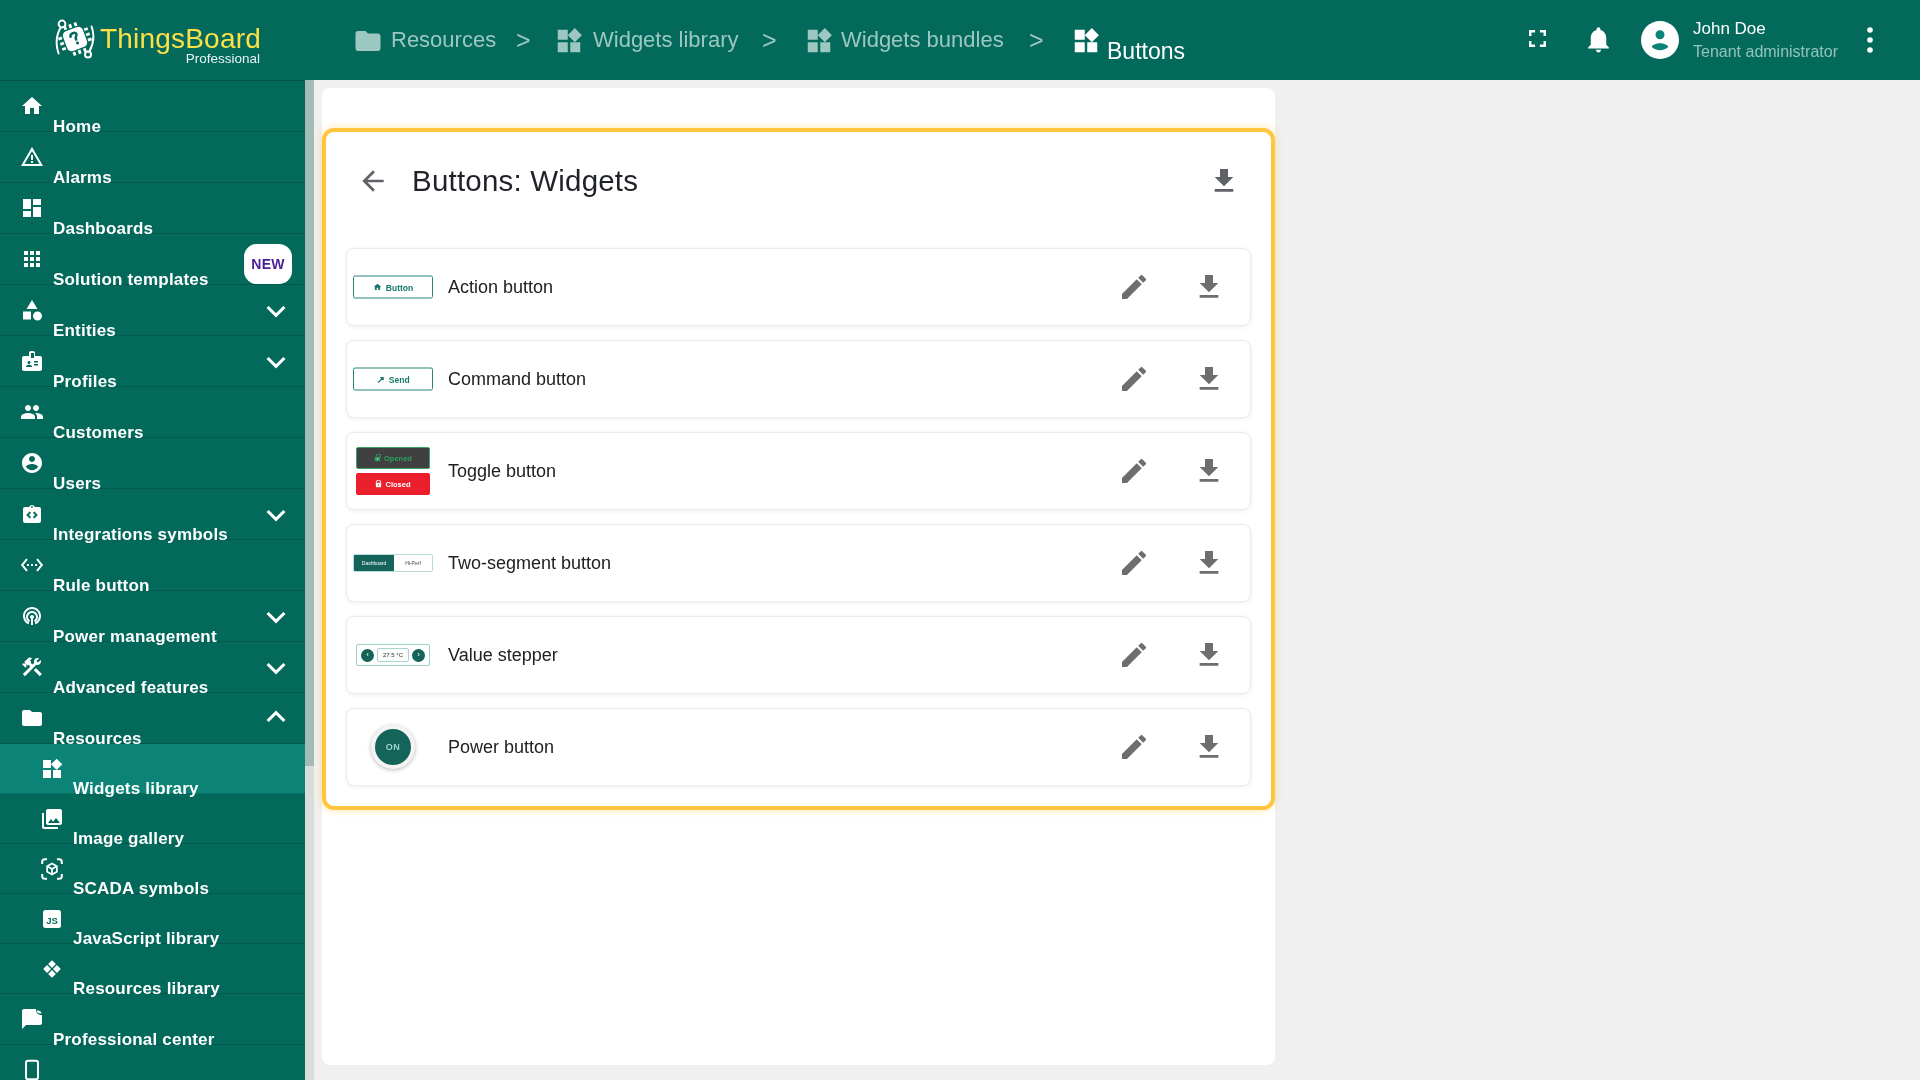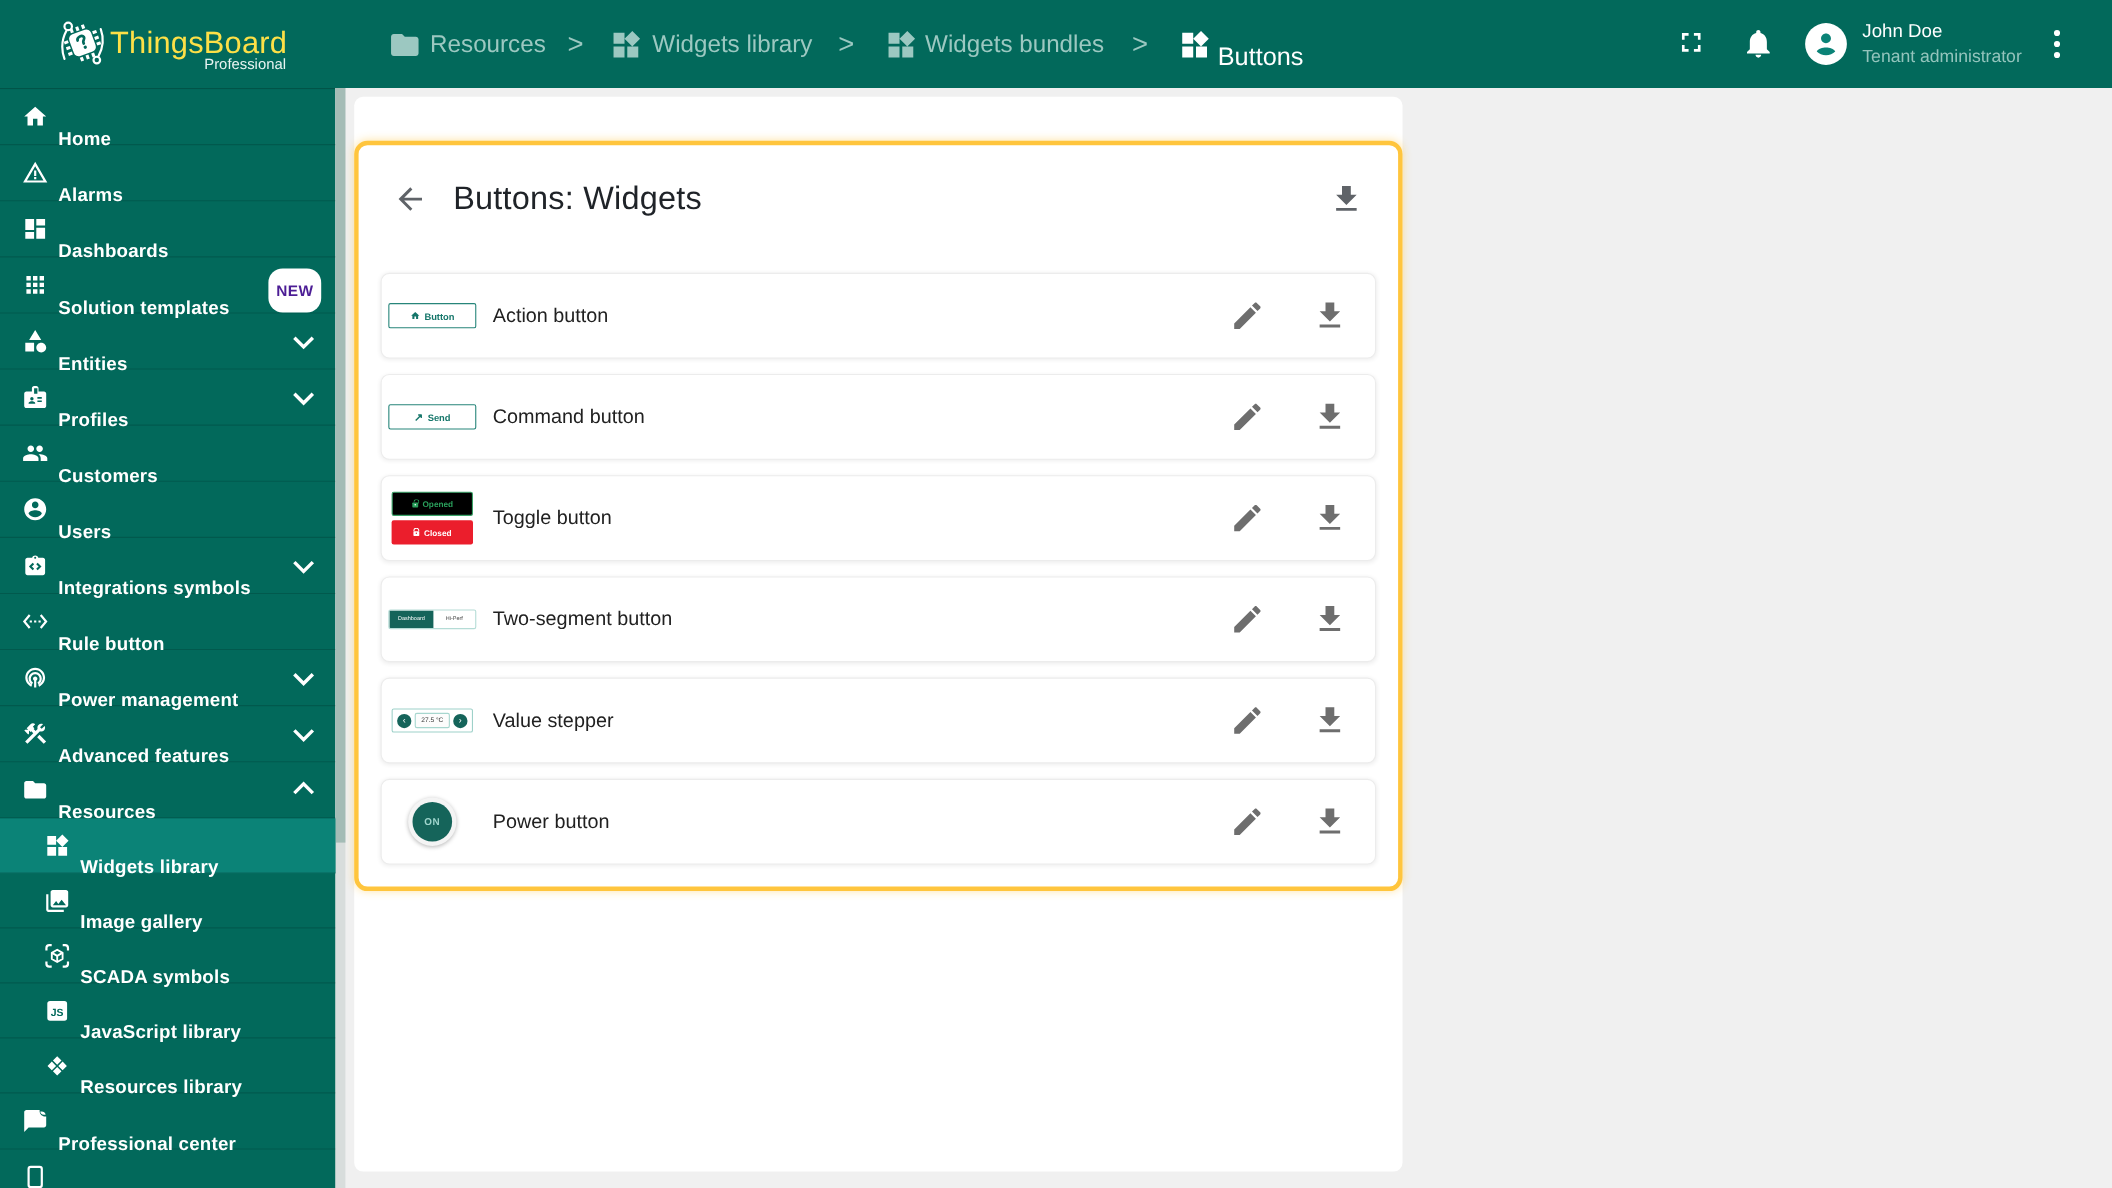--- a/index.html
+++ b/index.html
@@ -367,21 +367,21 @@
     <div class="rowname">Command button</div>
     <svg class="rowicon" style="left:771px" width="32" height="32" viewBox="0 0 24 24" fill="#6e6e6e">
           <use href="#i-edit"></use>
         </svg>
     <svg class="rowicon" style="left:846px" width="32" height="32" viewBox="0 0 24 24" fill="#6e6e6e">
           <use href="#i-download"></use>
         </svg>
   </div>
       <div class="row" style="top:300px">
     <div class="pv">
-          <div style="width:74px;height:22px;border:1px solid #3aa368;border-radius:2px;background:#000000;display:flex;align-items:center;justify-content:center;color:#2aa05c;font-size:7.5px;font-weight:700;margin-bottom:4px"><svg width="7" height="8" viewBox="0 0 10 12" style="margin-right:3px">
+          <div style="width:74px;height:22px;border:1px solid #3aa368;border-radius:2px;background:#404040;display:flex;align-items:center;justify-content:center;color:#2aa05c;font-size:7.5px;font-weight:700;margin-bottom:4px"><svg width="7" height="8" viewBox="0 0 10 12" style="margin-right:3px">
               <path d="M8.3 4.3V3.5a3.3 3.3 0 0 0-6.6 0v.8" fill="none" stroke="#2aa05c" stroke-width="1.4" transform="translate(2.2 0) rotate(20 5 2)"></path>
               <rect x="1" y="4.3" width="8" height="6.6" rx="1" fill="#2aa05c"></rect>
               <circle cx="5" cy="7.2" r="1" fill="#fff"></circle>
             </svg>Opened</div>
           <div style="width:74px;height:22px;border-radius:2px;background:#eb1e2c;display:flex;align-items:center;justify-content:center;color:#fff;font-size:7.5px;font-weight:700"><svg width="7" height="8" viewBox="0 0 10 12" style="margin-right:3px">
               <path d="M8.3 4.3V3.5a3.3 3.3 0 0 0-6.6 0v.8" fill="none" stroke="#ffffff" stroke-width="1.4"></path>
               <rect x="1" y="4.3" width="8" height="6.6" rx="1" fill="#ffffff"></rect>
               <circle cx="5" cy="7.2" r="1" fill="#eb1e2c"></circle>
             </svg>Closed</div>
         </div>

